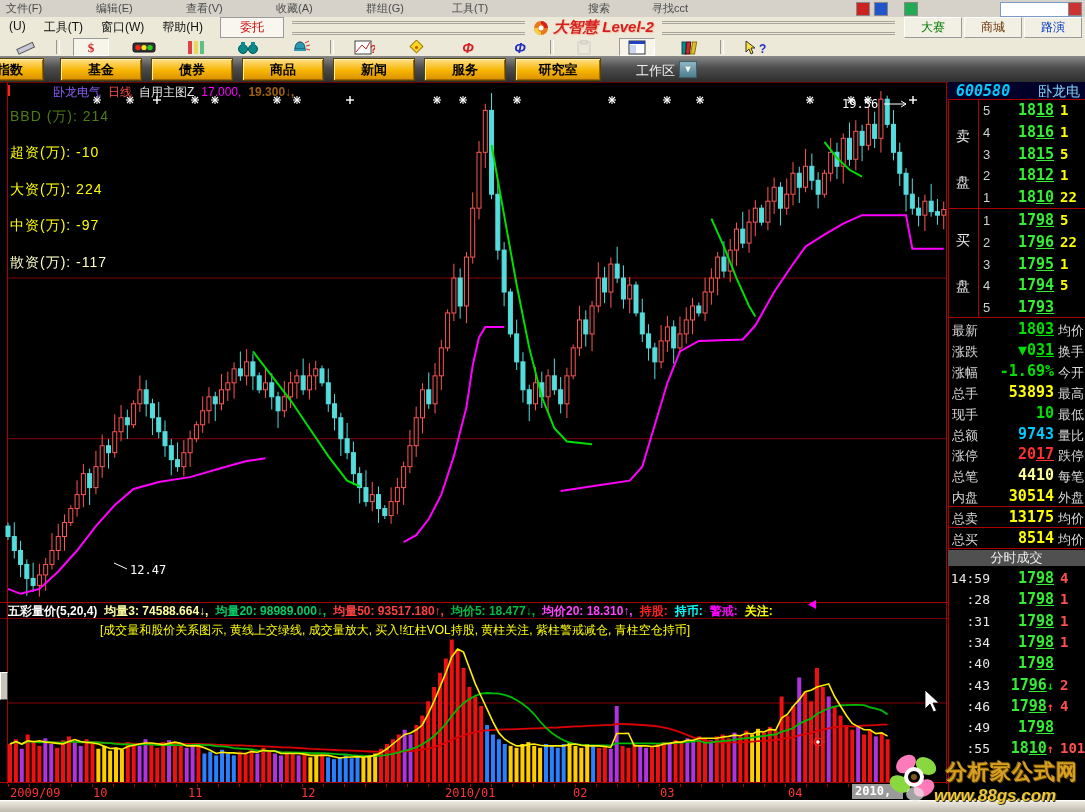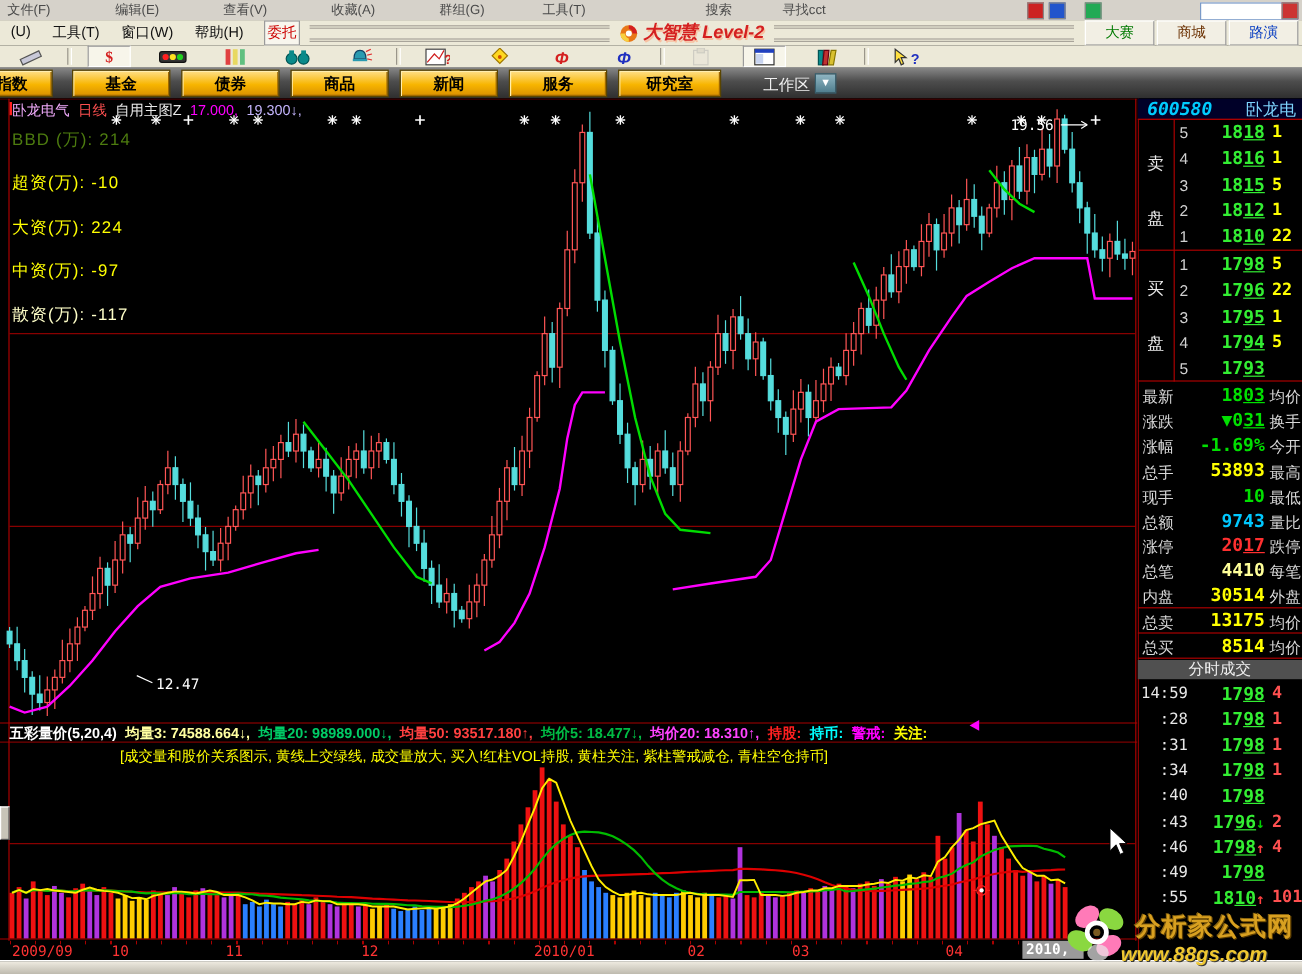--- a/index.html
+++ b/index.html
@@ -8,21 +8,21 @@
   
   .top-strip{position:absolute;left:0;top:0;width:1085px;height:17px;background:#d6d2ca;
     border-bottom:1px solid #9a968c;overflow:hidden;}
   .top-strip .frag{position:absolute;top:1px;font-size:11px;color:#4a4a4a;white-space:nowrap;}
   .top-strip .sq{position:absolute;top:2px;width:12px;height:12px;border:1px solid #888;}
   .top-strip .whitebox{position:absolute;top:2px;left:1000px;width:80px;height:13px;background:#fff;border:1px solid #7a9ac8;}
   
   .menubar{position:absolute;left:0;top:17px;width:1085px;height:21px;background:#ece9d8;
     display:flex;align-items:center;font-size:12px;color:#111;}
   .menu-item{padding:2px 9px;cursor:default;}
-  .broker-btn{margin-left:8px;padding:1px 2px;border:1px solid #9a9a9a;background:#f8f6ee;color:#cc0000;font-size:12px;}
+  .broker-btn{margin-left:8px;padding:1px 19px;border:1px solid #9a9a9a;background:#f8f6ee;color:#cc0000;font-size:12px;}
   .grip{flex:1;height:8px;margin:0 8px;border-top:3px double #a8a49a;border-bottom:3px double #a8a49a;}
   .app-title{display:flex;align-items:center;gap:4px;font-size:15px;font-weight:bold;font-style:italic;
     color:#d42020;white-space:nowrap;text-shadow:1px 1px 0 #f8c0a0;}
   .title-btn{margin:0 1px;padding:1px 16px;font-size:12px;background:#f2efe4;border:1px solid #9a9a9a;
     border-top-color:#fff;border-left-color:#fff;white-space:nowrap;}
   
   .toolbar{position:absolute;left:0;top:38px;width:1085px;height:18px;background:#ece9d8;
     border-bottom:1px solid #b4b0a4;display:flex;align-items:center;}
   .tb-icon{width:34px;height:16px;margin:0 9px;display:flex;align-items:center;justify-content:center;}
   .tb-icon.pressed{background:#f7f5ea;border:1px solid #9a9a9a;border-right-color:#fff;border-bottom-color:#fff;}
@@ -799,21 +799,21 @@
         <circle cx="818" cy="660" r="4" fill="none" stroke="#ff2020" stroke-width="1"></circle>
         <circle cx="818" cy="660" r="1.8" fill="#fff"></circle>
         <line x1="818" y1="652" x2="818" y2="655" stroke="#ff2020"></line>
         <line x1="818" y1="665" x2="818" y2="668" stroke="#ff2020"></line>
         <line x1="811" y1="660" x2="814" y2="660" stroke="#ff2020"></line>
         <line x1="822" y1="660" x2="825" y2="660" stroke="#ff2020"></line>
         <polygon points="816,518 816,527 808,522.5" fill="#ff00ff"></polygon>
         <polygon points="925,608 925,627 930,622 933.5,630 936.5,628.5 933,621 939,621" fill="#fff" stroke="#000" stroke-width="0.8"></polygon>
       </svg>
     <div class="caret"></div>
-    <div class="chart-header" id="chart-header"><span style="color: #f0abfc;">卧龙电气</span><span style="color: rgb(255, 80, 80);">日线</span><span style="color: rgb(232, 232, 232);">自用主图Z</span><span style="color: rgb(255, 0, 255);">17.000,</span><span style="color: #c4b5fd;">19.300↓,</span></div>
+    <div class="chart-header" id="chart-header"><span style="color: #8b5cf6; padding-left: 43px;">卧龙电气</span><span style="color: rgb(255, 80, 80);">日线</span><span style="color: rgb(232, 232, 232);">自用主图Z</span><span style="color: rgb(255, 0, 255);">17.000,</span><span style="color: #a16207; font-weight: bold;">19.300↓,</span></div>
     <div id="bbd-labels">
         <div class="bbd-label" style="top: 26px; color: #4d7c0f;">BBD (万): 214</div>
         <div class="bbd-label" style="top: 62px; color: rgb(255, 255, 0);">超资(万): -10</div>
         <div class="bbd-label" style="top: 99px; color: rgb(255, 255, 0);">大资(万): 224</div>
         <div class="bbd-label" style="top: 135px; color: rgb(255, 255, 0);">中资(万): -97</div>
         <div class="bbd-label" style="top: 172px; color: rgb(255, 255, 200);">散资(万): -117</div>
       </div>
     <div class="sub-header" id="sub-header"><span style="color: rgb(255, 255, 255);">五彩量价(5,20,4)</span><span style="color: rgb(255, 255, 160);">均量3: 74588.664↓,</span><span style="color: rgb(0, 204, 102);">均量20: 98989.000↓,</span><span style="color: rgb(255, 64, 64);">均量50: 93517.180↑,</span><span style="color: rgb(0, 187, 68);">均价5: 18.477↓,</span><span style="color: rgb(255, 68, 255);">均价20: 18.310↑,</span><span style="color: rgb(255, 32, 32);">持股:</span><span style="color: rgb(0, 255, 255);">持币:</span><span style="color: rgb(255, 0, 255);">警戒:</span><span style="color: rgb(255, 255, 0);">关注:</span></div>
     <div class="sub-desc">[成交量和股价关系图示, 黄线上交绿线, 成交量放大, 买入!红柱VOL持股, 黄柱关注, 紫柱警戒减仓, 青柱空仓持币]</div>
     <div class="axisbar" id="axis-bar">

